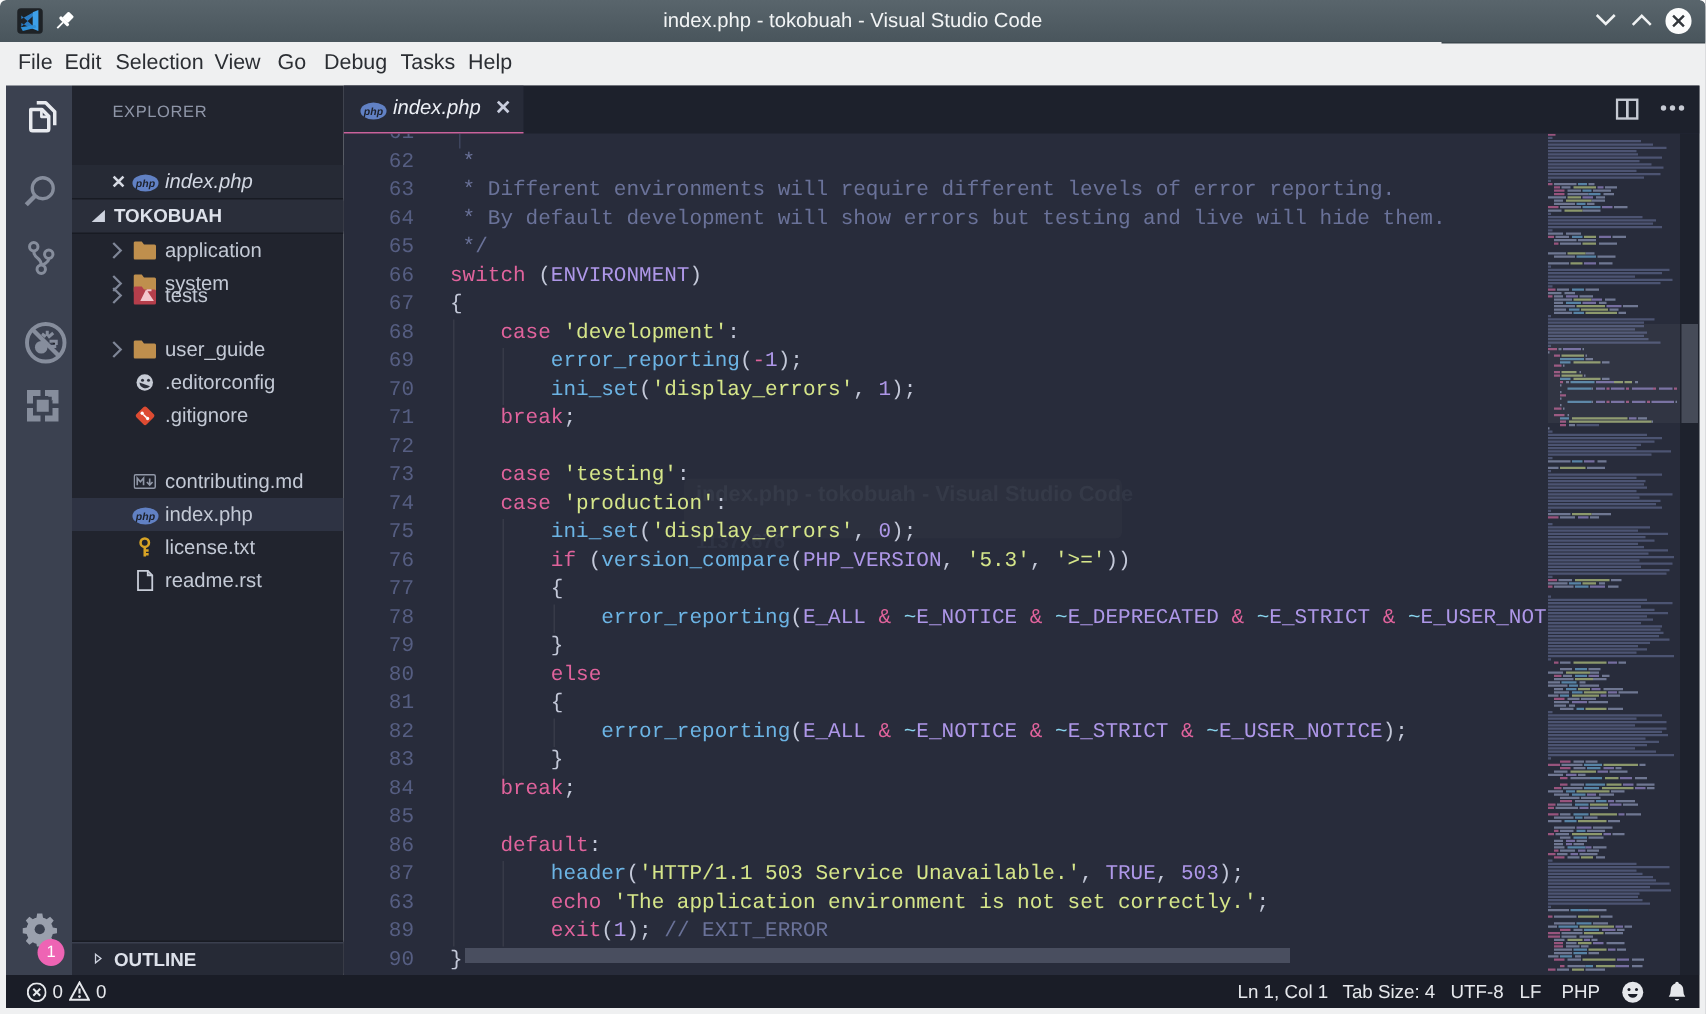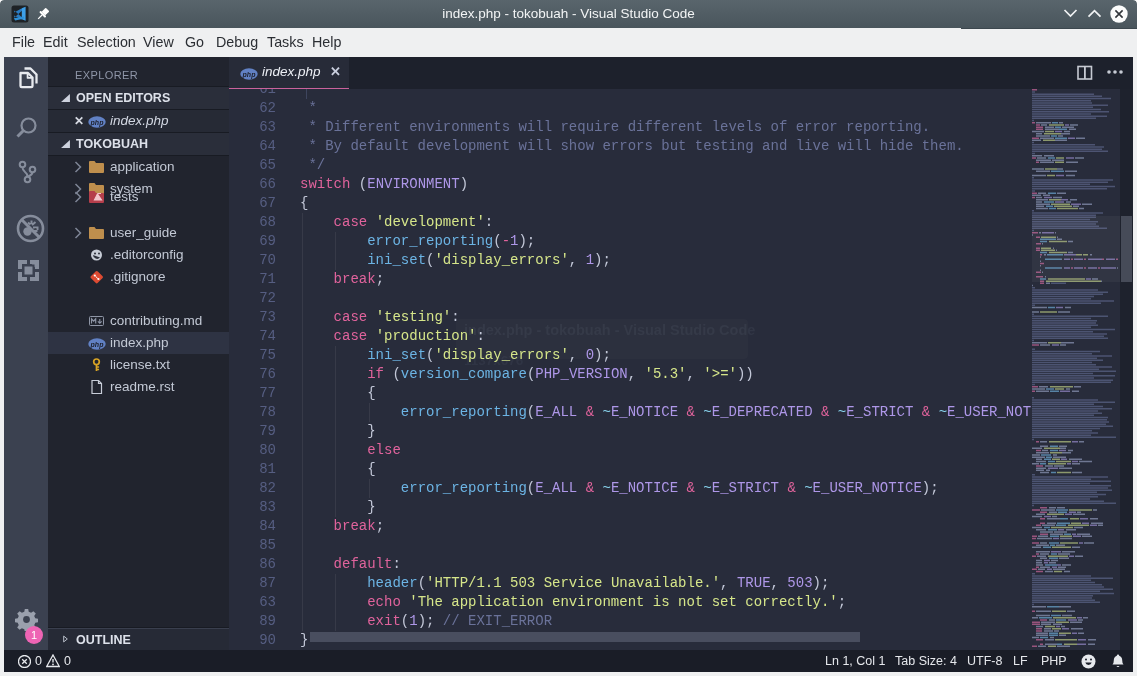--- a/index.html
+++ b/index.html
@@ -129,26 +129,20 @@
 <g fill="#9aa0ad">
 <path d="M9.8 1 h3.4 l0.5 2.8 a8 8 0 0 1 2.4 1 l2.3 -1.6 l2.4 2.4 l-1.6 2.3 a8 8 0 0 1 1 2.4 l2.8 0.5 v3.4 l-2.8 0.5 a8 8 0 0 1 -1 2.4 l1.6 2.3 l-2.4 2.4 l-2.3 -1.6 a8 8 0 0 1 -2.4 1 l-0.5 2.8 h-3.4 l-0.5 -2.8 a8 8 0 0 1 -2.4 -1 l-2.3 1.6 l-2.4 -2.4 l1.6 -2.3 a8 8 0 0 1 -1 -2.4 l-2.8 -0.5 v-3.4 l2.8 -0.5 a8 8 0 0 1 1 -2.4 l-1.6 -2.3 l2.4 -2.4 l2.3 1.6 a8 8 0 0 1 2.4 -1 z"></path>
 <circle cx="11.5" cy="11.5" r="3.4" fill="#3b4150"></circle>
 </g>
       </svg>
 <div style="position:absolute;left:21px;top:569px;width:18px;height:18px;border-radius:50%;background:#ee64b4;color:#fff;font-size:11px;text-align:center;line-height:18px">1</div>
   </div>
 
   <div id="sidebar">
     <div class="sb-title">EXPLORER</div>
-    <div class="sec" style="top:30px">
-        <svg class="tw" width="10" height="9" viewBox="0 0 10 9">
-          <path d="M10 0 L10 9 L0 9 Z" fill="#cdd2de"></path>
-        </svg>
-        <span class="lbl">OPEN EDITORS</span>
-      </div>
 <div class="row" style="top:53px;background:#262a35">
 <span style="position:absolute;left:26px;top:0;color:#d6dae3;font-weight:bold;font-size:12px">✕</span>
 <svg class="phpico" style="left:40px;top:6px" width="17" height="11" viewBox="0 0 18 12">
           <ellipse cx="9" cy="6" rx="8.7" ry="5.7" fill="#6181c4"></ellipse>
           <text x="9" y="8.6" font-size="7" font-style="italic" font-weight="bold" text-anchor="middle" fill="#1d212c" font-family="Liberation Sans">php</text>
         </svg>
 <span class="nm" style="font-style:italic;color:#d2d7e2">index.php</span>
       </div>
 <div class="sec" style="top:76px">
         <svg class="tw" width="10" height="9" viewBox="0 0 10 9">

